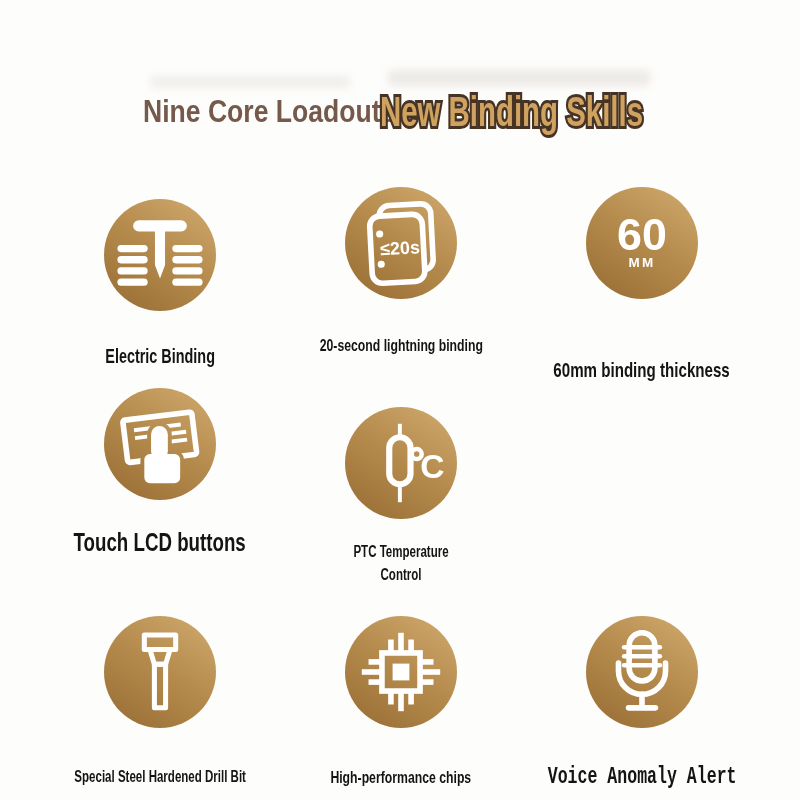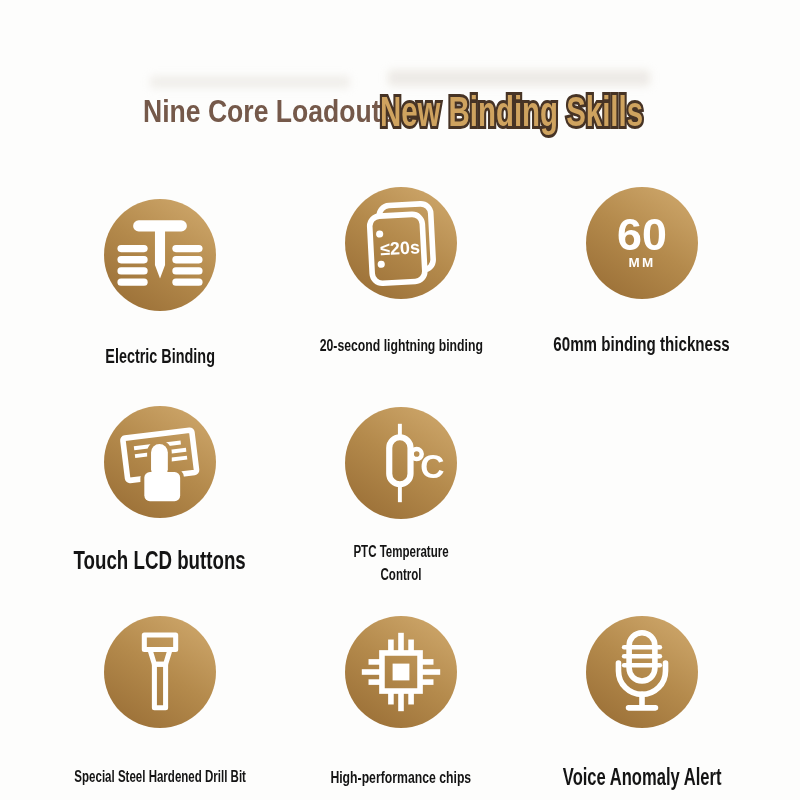--- a/index.html
+++ b/index.html
@@ -25,23 +25,23 @@
     transform:scaleX(.70);transform-origin:left center;white-space:nowrap;}
   .title-overlay .layer{
     position:absolute;left:0;top:0;
     font-size:42px;font-weight:bold;white-space:nowrap;letter-spacing:0;
   }
   .title-overlay .stroke{-webkit-text-stroke:6px #463325;color:#463325;}
   .title-overlay .fill{color:#cfa35f;}
 
   
   .cell{position:absolute;width:240px;display:flex;flex-direction:column;align-items:center;}
-  .c1{left:40px; top:159px;} .c2{left:281px; top:147px;} .c3{left:522px; top:147px;}
-  .c4{left:40px; top:366px;} .c5{left:281px; top:367px;} .c6{left:522px; top:367px;}
-  .c7{left:40px; top:576px;} .c8{left:281px; top:576px;} .c9{left:522px; top:576px;}
+  .c1{left:40px; top:159px;} .c2{left:281px; top:147px;} .c3{left:522px; top:147px;gap:26px;}
+  .c4{left:40px; top:348px;} .c5{left:281px; top:367px;} .c6{left:522px; top:367px;}
+  .c7{left:40px; top:576px;} .c8{left:281px; top:576px;} .c9{left:522px; top:576px;font-family:Liberation Mono, monospace;}
 
   .circle{width:112px;height:112px;display:block;}
 
   .label{
     font-weight:bold;color:#141414;text-align:center;white-space:nowrap;
     transform:scaleX(.72);transform-origin:center top;line-height:1.25;
   }
   .c1 .label{margin-top:33px;font-size:20px;}
   .c2 .label{margin-top:36px;font-size:17px;}
   .c3 .label{margin-top:32px;font-size:21px;}

